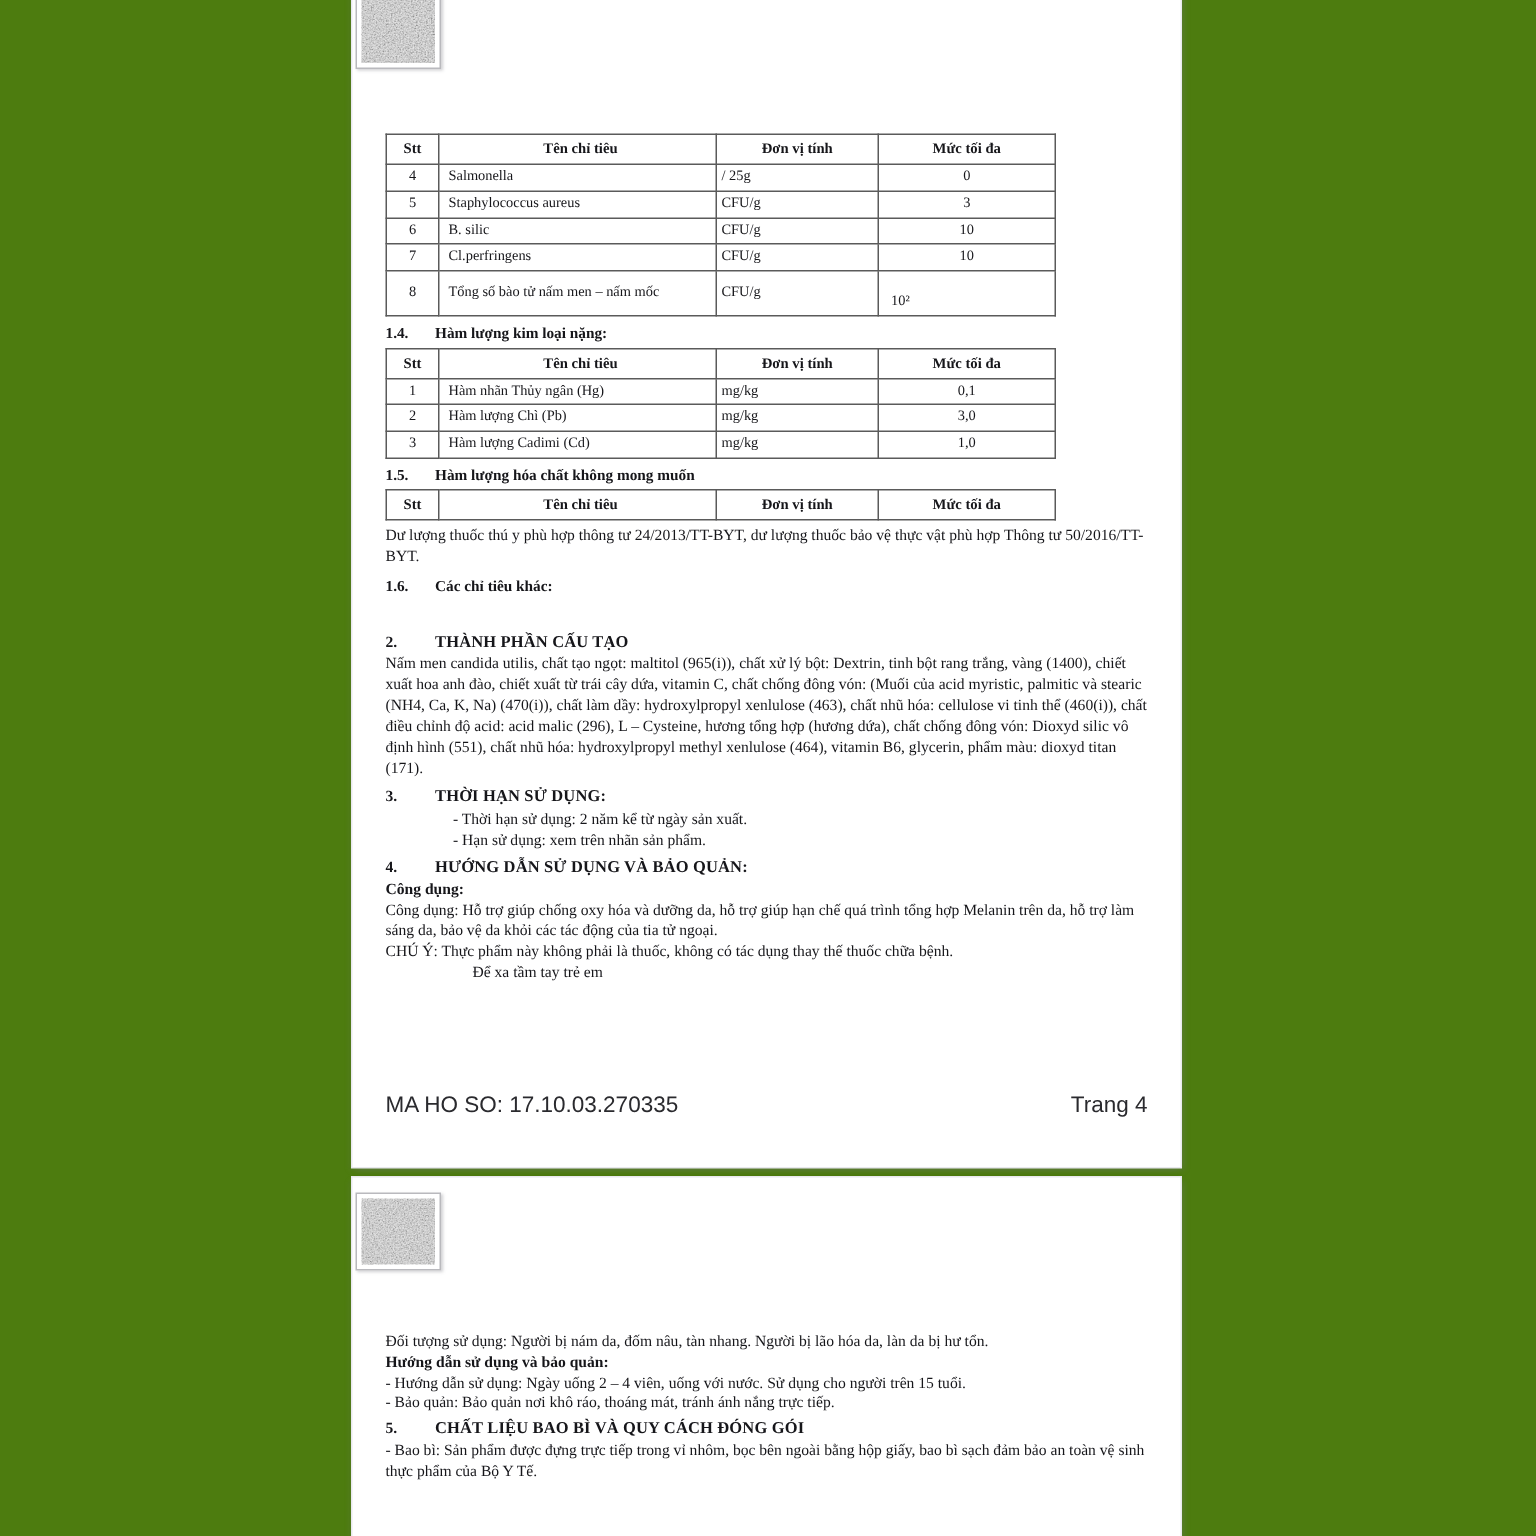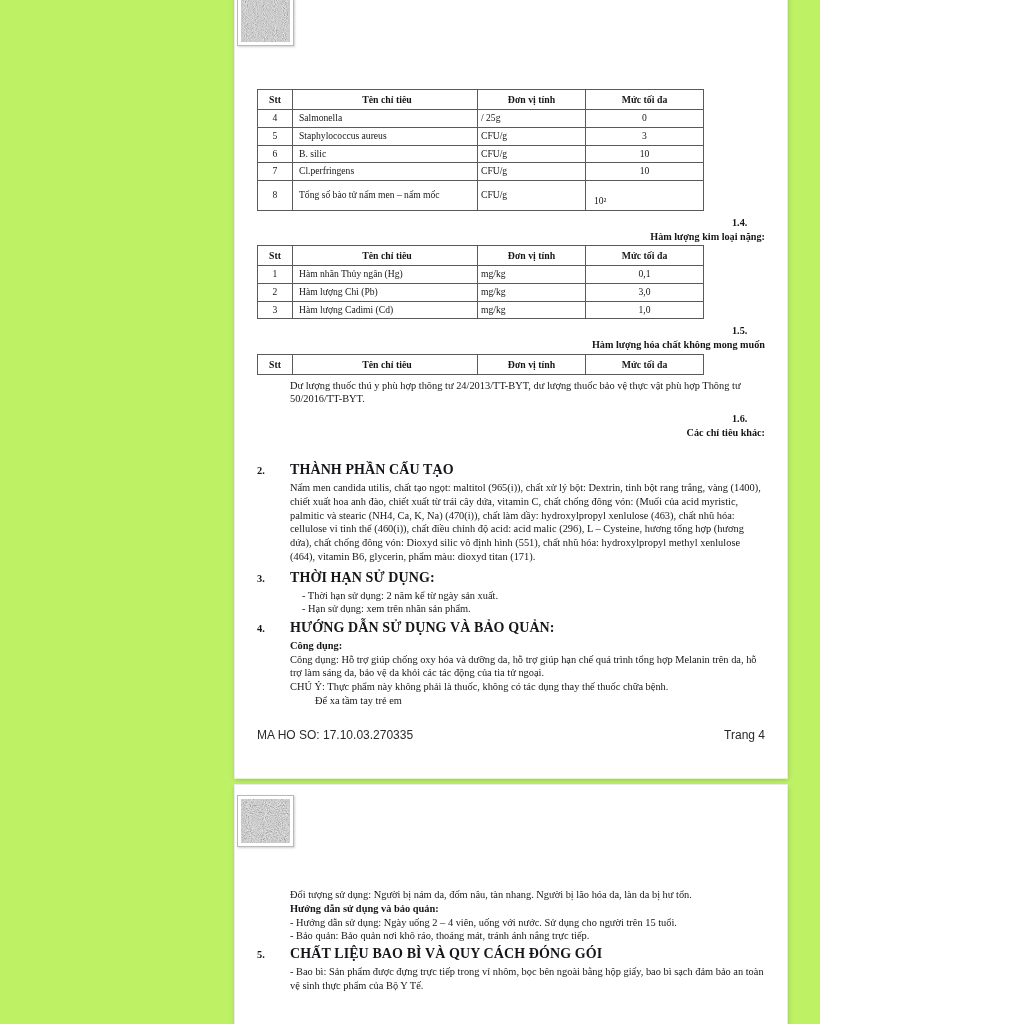--- a/index.html
+++ b/index.html
@@ -5,22 +5,22 @@
   * { box-sizing: border-box; }
   html, body {
     margin: 0; padding: 0;
     width: 1024px; height: 1024px;
     background: #ffffff;
     font-family: "Liberation Serif", serif;
     overflow: hidden;
   }
   #viewer {
     position: relative;
-    width: 820px; height: 1024px;
-    background: #bef264;
+    width: 1024px; height: 1024px;
+    background: #4d7c0f;
   }
   .page {
     position: absolute;
     left: 235px;
     width: 552px;
     background: #ffffff;
     box-shadow: 0 0 0 1px #e9e9ee, 2px 2px 4px rgba(120,120,135,0.30), -2px 2px 4px rgba(120,120,135,0.18);
   }
   #page-1 { top: -6px; height: 784px; }
   #page-2 { top: 785px; height: 260px; }
@@ -71,45 +71,44 @@
   .tall-row td { height: 30px; }
   .max-bottom { vertical-align: bottom !important; text-align: left !important; padding-left: 8px !important; }
 
   
   .sec-sub {
     display: flex;
     align-items: flex-end;
     font-weight: bold;
     font-size: 10.2px;
     margin: 5px 0 2px 0;
-    flex-direction: column;
   }
   .sec-sub .num { width: 33px; flex: none; }
   .sec-main {
     display: flex;
     align-items: baseline;
     font-weight: bold;
     margin: 4px 0 1px 0;
   }
   .sec-main .num { width: 33px; flex: none; font-size: 10.4px; }
-  .sec-main .ttl { font-size: 14px; letter-spacing: .1px; }
+  .sec-main .ttl { font-size: 11px; letter-spacing: .1px; }
 
   .para { margin: 0 0 0 0; text-align: left; }
-  .indent { margin-left: 33px; }
+  .indent { }
   .indent2 { margin-left: 45px; }
   .bold { font-weight: bold; }
 
   
   .footer {
     position: absolute;
     left: 22px; right: 22px;
     display: flex;
     justify-content: space-between;
     font-family: "Liberation Sans", sans-serif;
-    font-size: 12px;
+    font-size: 15px;
     color: #2a2a2e;
   }
 </style>
 </head>
 <body>
 
 <div id="viewer">
 
   <div class="page" id="page-1">
 

